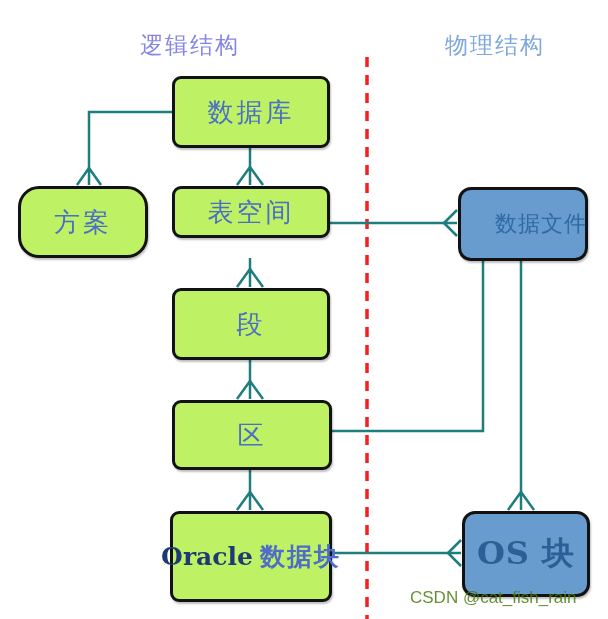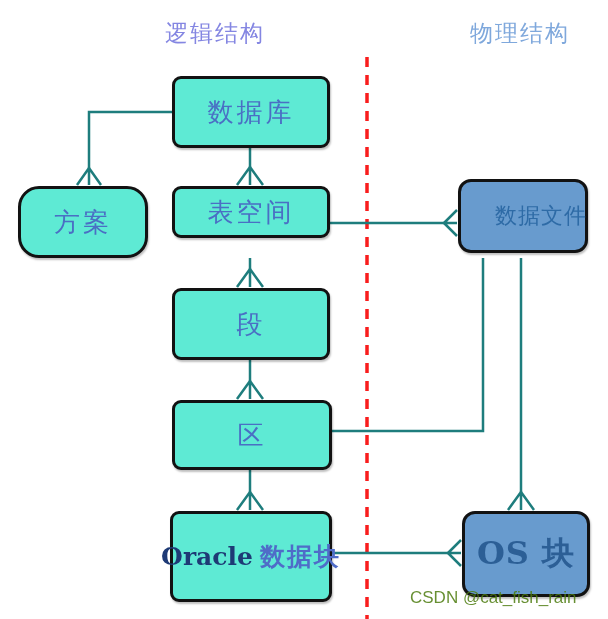--- a/index.html
+++ b/index.html
@@ -16,65 +16,64 @@
     overflow: hidden;
   }
   .wires {
     position: absolute;
     left: 0;
     top: 0;
     z-index: 1;
   }
   .col-title {
     position: absolute;
-    top: 18px;
+    top: 30px;
     font-size: 23px;
     letter-spacing: 2px;
-    text-align: center;
     width: 150px;
     font-family: Liberation Serif, serif;
     z-index: 2;
   }
   .col-title.logical  { left: 140px; color: #8486e2; }
   .col-title.physical { left: 445px; color: #7fa8dc; }
 
   .node {
     position: absolute;
     box-sizing: border-box;
     border: 3px solid #121212;
     display: flex;
     align-items: center;
     justify-content: center;
     z-index: 2;
     box-shadow: 1px 2px 2px rgba(0,0,0,0.25);
     font-family: "DejaVu Serif", "Liberation Serif", serif;
   }
   .node.logical {
-    background: #5eead4;
+    background: #bef264;
     border-radius: 9px;
     color: #4a6fc4;
     font-size: 26px;
     letter-spacing: 3px;
   }
   .node.physical {
     background: #689bce;
     border-radius: 13px;
     color: #2e6ba6;
     font-size: 22px;
     letter-spacing: 1px;
   }
   .node .lbl { white-space: nowrap; }
 
   #node-database     { left: 172px; top: 76px;  width: 158px; height: 72px; }
   #node-schema       { left: 18px;  top: 186px; width: 130px; height: 72px; border-radius: 21px; }
   #node-tablespace   { left: 172px; top: 186px; width: 158px; height: 52px; }
   #node-segment      { left: 172px; top: 288px; width: 158px; height: 72px; }
   #node-extent       { left: 172px; top: 400px; width: 160px; height: 70px; }
   #node-oracle-block { left: 170px; top: 511px; width: 162px; height: 91px; align-items: center; }
-  #node-datafile     { left: 458px; top: 179px; width: 130px; height: 74px; padding-left: 36px; }
+  #node-datafile     { left: 458px; top: 187px; width: 130px; height: 74px; padding-left: 36px; }
   #node-os-block     { left: 462px; top: 511px; width: 128px; height: 86px; }
 
   #node-oracle-block { font-size: 25px; letter-spacing: 1px; }
   #node-oracle-block .en {
     color: #1e3a75;
     font-weight: bold;
     margin-right: 7px;
     letter-spacing: 0;
   }
   #node-oracle-block .cn {

